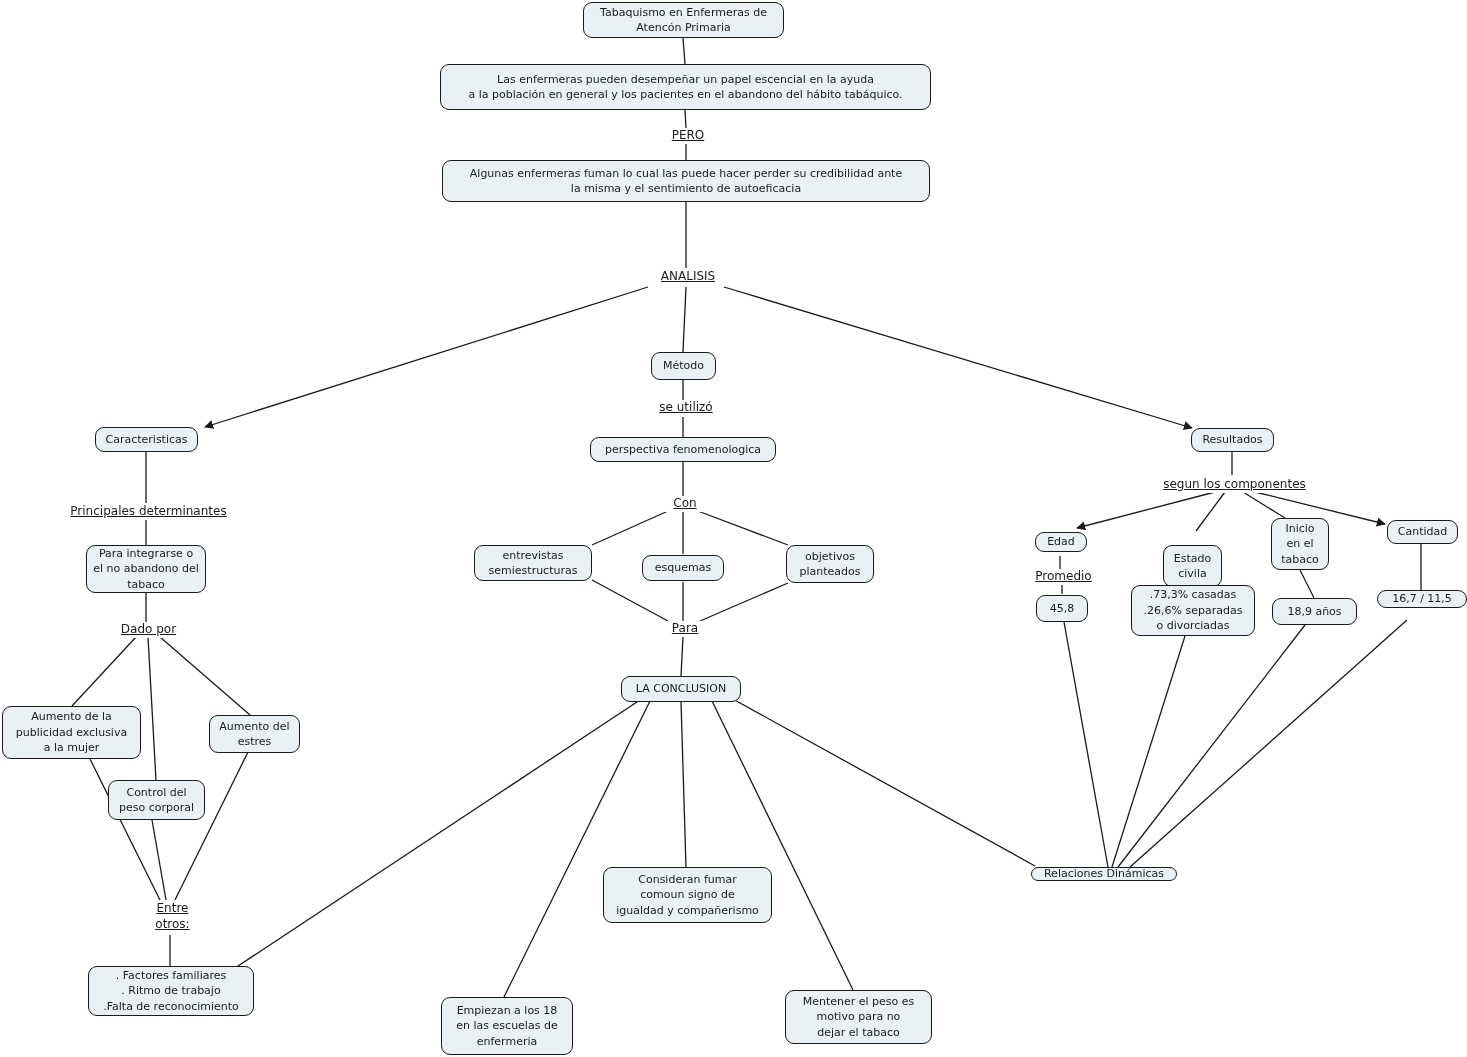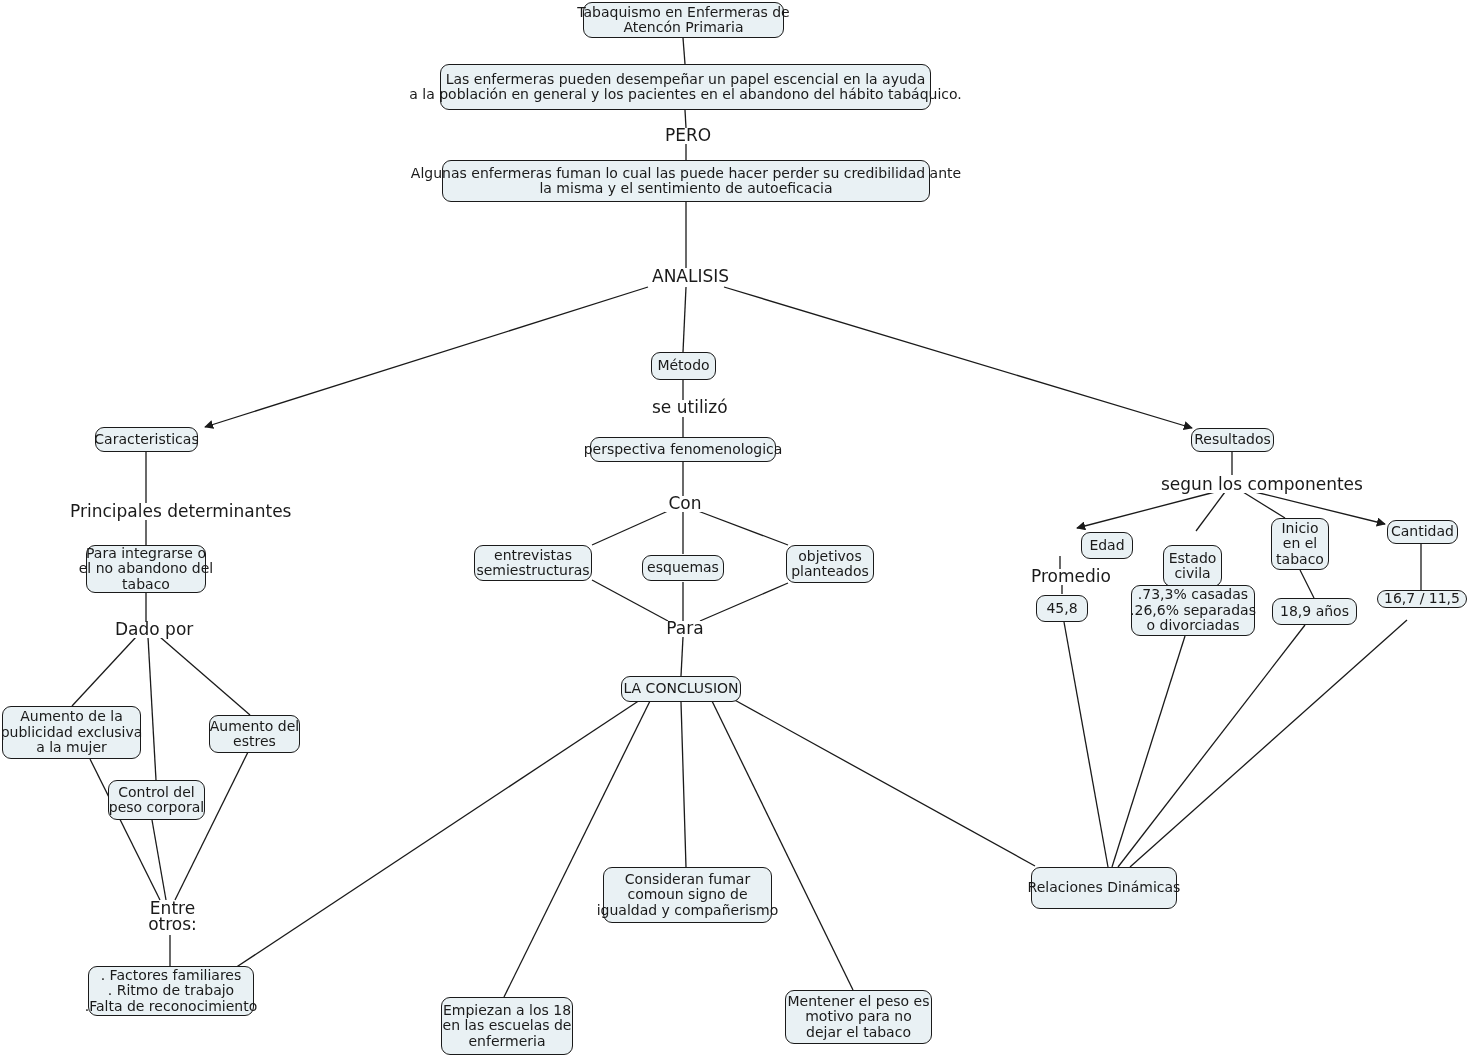--- a/index.html
+++ b/index.html
@@ -6,40 +6,41 @@
   body{font-family:"DejaVu Sans","Liberation Sans",sans-serif;}
   #canvas{position:relative;width:1467px;height:1057px;background:#ffffff;overflow:hidden;}
   svg#edges{position:absolute;left:0;top:0;width:1467px;height:1057px;pointer-events:none;}
   .node{
     position:absolute;
     box-sizing:border-box;
     background:#e9f1f4;
     border:1px solid #1a1a1a;
     border-radius:9px;
     color:#1a1a1a;
-    font-size:14px;
+    font-size:11px;
     line-height:15.5px;
     text-align:center;
     display:flex;
     align-items:center;
     justify-content:center;
     padding:3px 7px;
     white-space:pre;
     z-index:3;
   }
   .linklabel{
     position:absolute;
     color:#1a1a1a;
-    font-size:17px;
+    font-size:12px;
     line-height:15.5px;
     text-align:center;
     white-space:pre;
     background:#ffffff;
     z-index:4;
     padding:0 2px;
+    text-decoration:underline;
   }
 </style>
 </head>
 <body>
 
 <div id="canvas">
 
   <svg id="edges" viewBox="0 0 1467 1057">
     <defs>
       <marker id="arrow" viewBox="0 0 10 10" refX="9" refY="5" markerWidth="7" markerHeight="7" orient="auto-start-reverse">
@@ -145,35 +146,35 @@
 a la mujer</div>
   <div class="node" style="left:108px;top:780px;width:97px;height:40px;">Control del
 peso corporal</div>
   <div class="node" style="left:209px;top:715px;width:91px;height:38px;">Aumento del
 estres</div>
   <div class="node" style="left:88px;top:966px;width:166px;height:50px;">. Factores familiares
 . Ritmo de trabajo
 .Falta de reconocimiento</div>
 
   <div class="node" style="left:1191px;top:428px;width:83px;height:24px;">Resultados</div>
-  <div class="node" style="left:1081px;top:532px;width:52px;height:27px;">Edad</div>
+  <div class="node" style="left:1035px;top:532px;width:52px;height:20px;">Edad</div>
   <div class="node" style="left:1036px;top:595px;width:52px;height:27px;">45,8</div>
   <div class="node" style="left:1163px;top:531px;width:59px;height:42px;margin-top:14px;">Estado
 civila</div>
   <div class="node" style="left:1131px;top:585px;width:124px;height:51px;">.73,3% casadas
 .26,6% separadas
 o divorciadas</div>
   <div class="node" style="left:1271px;top:518px;width:58px;height:52px;">Inicio
 en el
 tabaco</div>
   <div class="node" style="left:1272px;top:598px;width:85px;height:27px;">18,9 años</div>
   <div class="node" style="left:1387px;top:520px;width:71px;height:24px;">Cantidad</div>
   <div class="node" style="left:1377px;top:590px;width:90px;height:18px;">16,7 / 11,5</div>
 
-  <div class="node" style="left:1031px;top:867px;width:146px;height:42px;">Relaciones Dinámicas</div>
+  <div class="node" style="left:1031px;top:867px;width:146px;height:14px;">Relaciones Dinámicas</div>
   <div class="node" style="left:603px;top:867px;width:169px;height:56px;">Consideran fumar
 comoun signo de
 igualdad y compañerismo</div>
   <div class="node" style="left:441px;top:997px;width:132px;height:58px;">Empiezan a los 18
 en las escuelas de
 enfermeria</div>
   <div class="node" style="left:785px;top:990px;width:147px;height:54px;">Mentener el peso es
 motivo para no
 dejar el tabaco</div>
 

